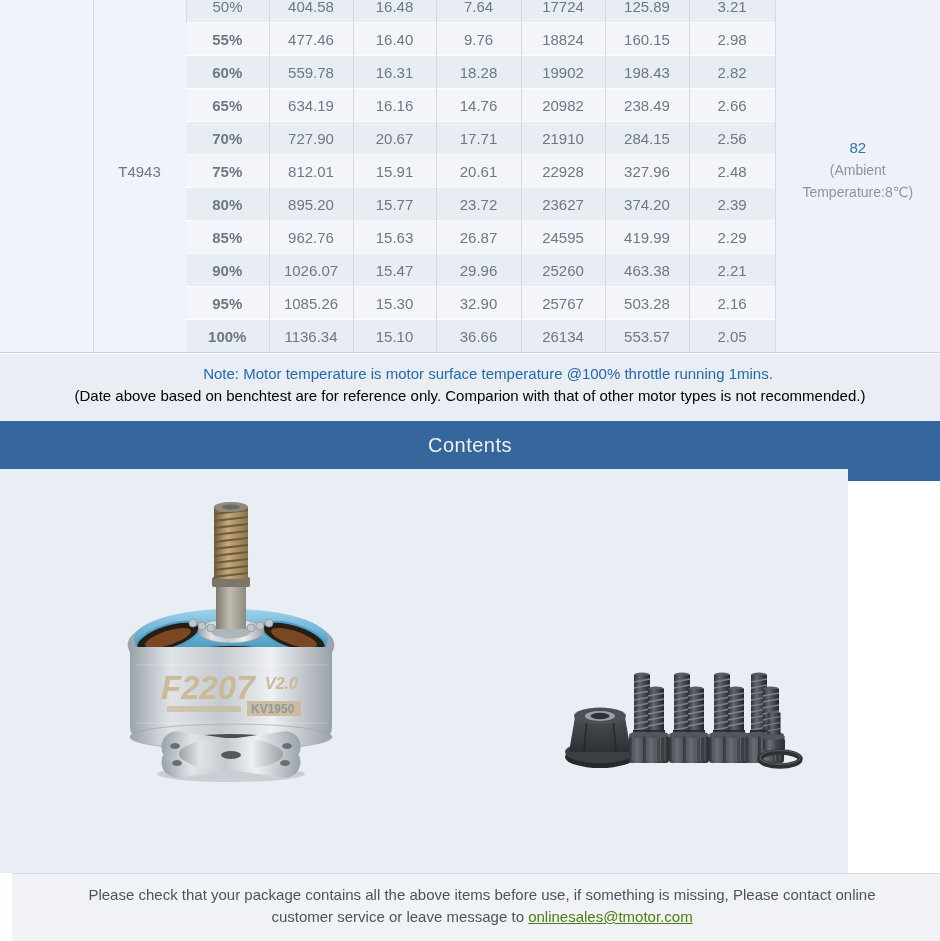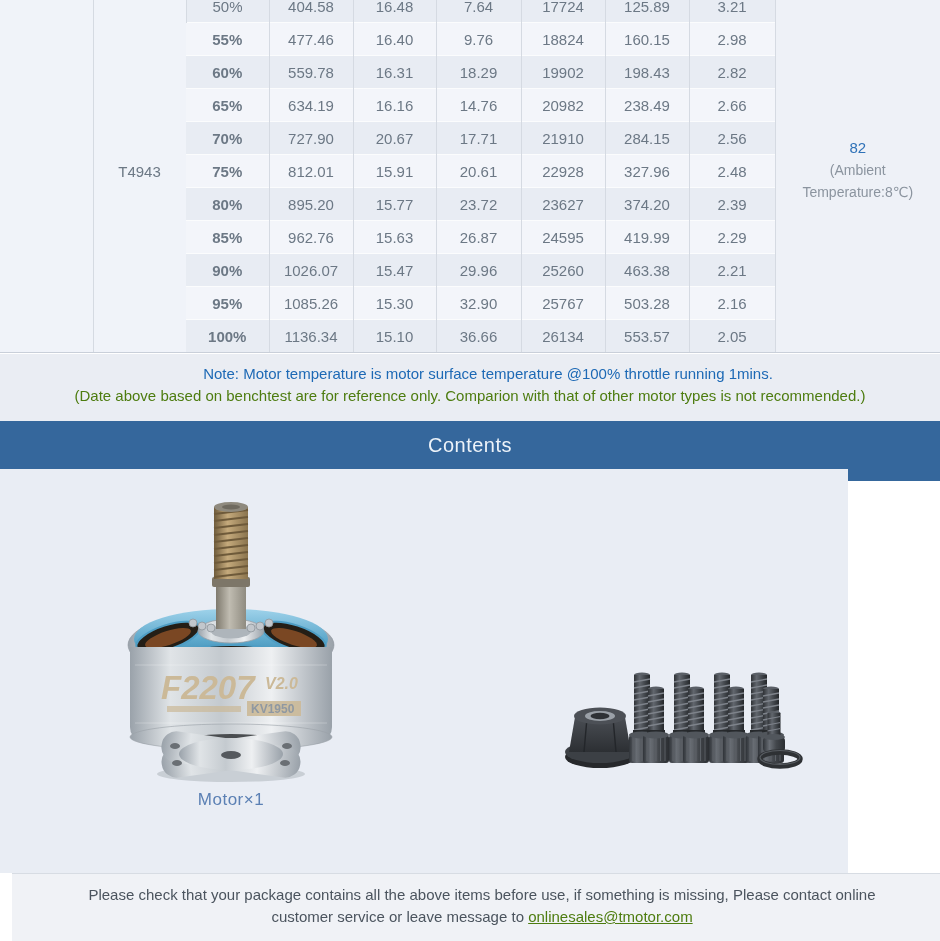--- a/index.html
+++ b/index.html
@@ -32,21 +32,21 @@
   td.temp-cell{background:#eef1f7;}
   .temp-value{font-size:15px;color:#2f72b8;margin-bottom:3px;}
   .temp-note{font-size:14px;color:#8b949f;line-height:22px;}
 
   
   .note-section{
     position:absolute;top:354px;left:0;width:940px;height:67px;
     background:#eaedf3;text-align:center;
   }
   .note-line1{padding-top:11px;font-size:15px;color:#1d69b5;padding-left:36px;}
-  .note-line2{padding-top:5px;font-size:15px;color:#4d7c0f;}
+  .note-line2{padding-top:5px;font-size:15px;color:#000000;}
 
   
   .contents-banner{
     position:absolute;top:421px;left:0;width:940px;height:60px;
     background:#35679c;color:#edf3f9;font-size:20px;line-height:48px;
     text-align:center;letter-spacing:.5px;
   }
 
   
   .contents-body{
@@ -114,21 +114,21 @@
             <td class="data-cell">16.40</td>
             <td class="data-cell">9.76</td>
             <td class="data-cell">18824</td>
             <td class="data-cell">160.15</td>
             <td class="data-cell">2.98</td>
           </tr>
           <tr class="data-row stripe-dark">
             <td class="data-cell">60%</td>
             <td class="data-cell">559.78</td>
             <td class="data-cell">16.31</td>
-            <td class="data-cell">18.29</td>
+            <td class="data-cell">18.28</td>
             <td class="data-cell">19902</td>
             <td class="data-cell">198.43</td>
             <td class="data-cell">2.82</td>
           </tr>
           <tr class="data-row stripe-light">
             <td class="data-cell">65%</td>
             <td class="data-cell">634.19</td>
             <td class="data-cell">16.16</td>
             <td class="data-cell">14.76</td>
             <td class="data-cell">20982</td>
@@ -360,21 +360,20 @@
         <rect x="203" y="104" width="22" height="15" rx="4" fill="url(#gHeadH)"></rect>
         <ellipse cx="214" cy="104" rx="11" ry="3" fill="#51565c"></ellipse>
       </g>
 
       <g>
         <ellipse cx="220" cy="126" rx="20" ry="7" fill="none" stroke="#2e3134" stroke-width="5.5"></ellipse>
         <ellipse cx="220" cy="124.5" rx="20" ry="7" fill="none" stroke="#565b60" stroke-width="1.2"></ellipse>
       </g>
     </svg>
 
-    <div class="figure-label motor-label">Motor×1</div>
   </section>
 
   <footer class="footer">
     <div class="footer-line1">Please check that your package contains all the above items before use, if something is missing, Please contact online</div>
     <div class="footer-line2">
       <span>customer service or leave message to </span><a class="email-link" href="#">onlinesales@tmotor.com</a>
     </div>
   </footer>
 
 </div>

